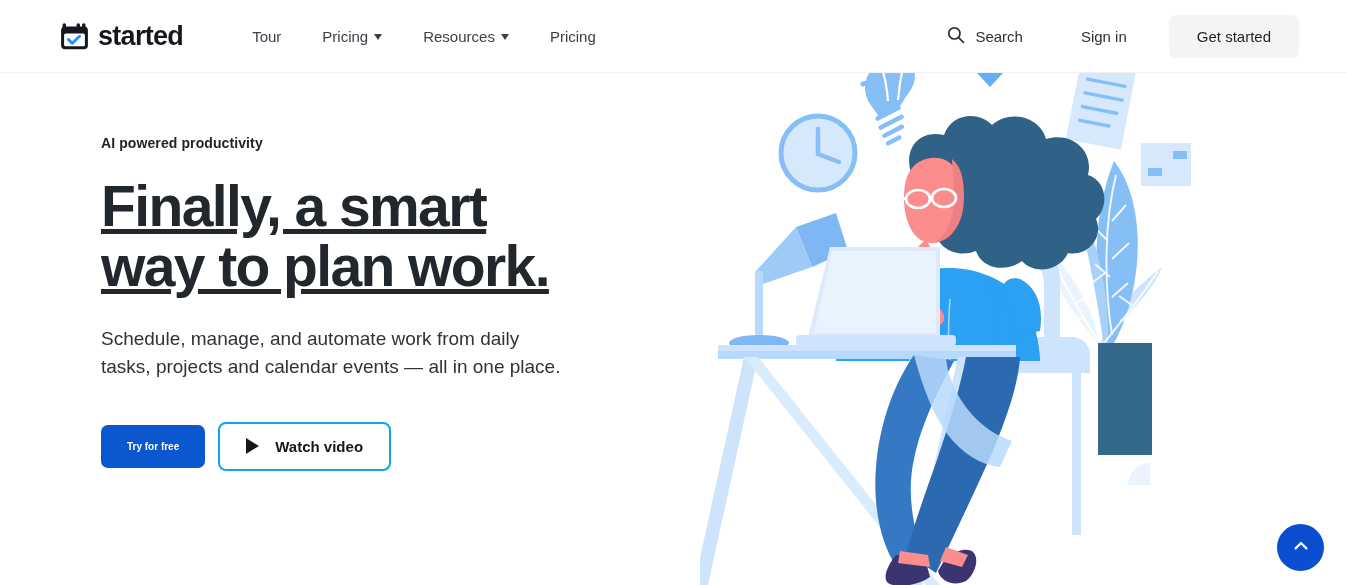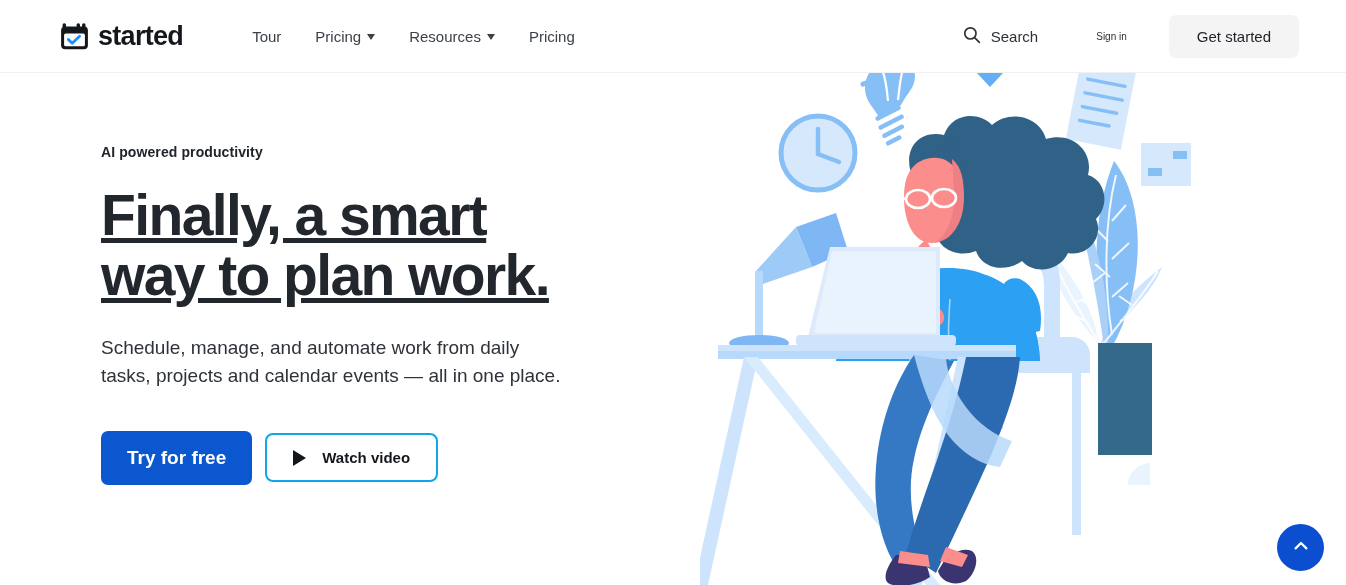--- a/index.html
+++ b/index.html
@@ -23,21 +23,21 @@
   }
   .brand {
     display: flex; align-items: center; gap: 9px;
     margin-left: 60px; cursor: pointer;
   }
   .brand-icon { width: 29px; height: 29px; display: block; }
   .brand-name {
     font-size: 27px; font-weight: bold; letter-spacing: -0.7px;
     color: #14181d; line-height: 1;
   }
-  .nav { display: flex; margin-left: 52px; gap: 0; }
+  .nav { display: flex; margin-left: 52px; gap: 7px; }
   .nav-item {
     display: flex; align-items: center; gap: 6px;
     font-size: 15px; color: #3c4149;
     padding: 8px 17px; cursor: pointer; white-space: nowrap;
   }
   .caret {
     width: 0; height: 0;
     border-left: 4.5px solid transparent;
     border-right: 4.5px solid transparent;
     border-top: 6px solid #3c4149;
@@ -46,54 +46,54 @@
   .header-right {
     margin-left: auto; margin-right: 47px;
     display: flex; align-items: center; gap: 0;
   }
   .search-link {
     display: flex; align-items: center; gap: 10px;
     font-size: 15px; color: #2c3138; cursor: pointer;
     padding: 8px 14px;
   }
   .signin-link {
-    font-size: 10px; color: #2c3138; cursor: pointer;
+    font-size: 15px; color: #2c3138; cursor: pointer;
     padding: 8px 22px; margin-left: 22px; white-space: nowrap;
   }
   .getstarted-btn {
     margin-left: 20px;
     background: #f4f4f4; color: #1d2228;
     font-size: 15px; font-weight: normal;
     border: none; border-radius: 7px;
     padding: 13px 28px; cursor: pointer;
     font-family: "Liberation Sans", sans-serif;
     white-space: nowrap;
   }
 
   
-  .hero-copy { position: absolute; left: 101px; top: 144px; width: 560px; }
+  .hero-copy { position: absolute; left: 101px; top: 135px; width: 560px; }
   .eyebrow {
     font-size: 14px; font-weight: bold; color: #20252b;
     letter-spacing: 0.1px; margin-bottom: 26px;
   }
   .headline {
     font-size: 57px; font-weight: bold; line-height: 1.05;
     letter-spacing: -1.6px; color: #22272d;
     white-space: pre-line;
     text-decoration: underline;
   }
   .subhead {
     margin-top: 28px;
     font-size: 19px; line-height: 1.48; color: #2e3339;
     white-space: pre-line;
   }
   .cta-row { margin-top: 41px; display: flex; align-items: center; gap: 13px; }
   .btn-primary {
     background: #0b57d0; color: #ffffff;
-    font-size: 19px; font-weight: bold;
+    font-size: 10px; font-weight: bold;
     border: none; border-radius: 7px;
     padding: 16px 26px; cursor: pointer;
     font-family: "Liberation Sans", sans-serif;
   }
   .btn-ghost {
     background: #ffffff; color: #14181d;
     font-size: 15px; font-weight: bold;
     border: 2px solid #0ea5e9; border-radius: 8px;
     padding: 14px 26px; cursor: pointer;
     display: flex; align-items: center; gap: 16px;

